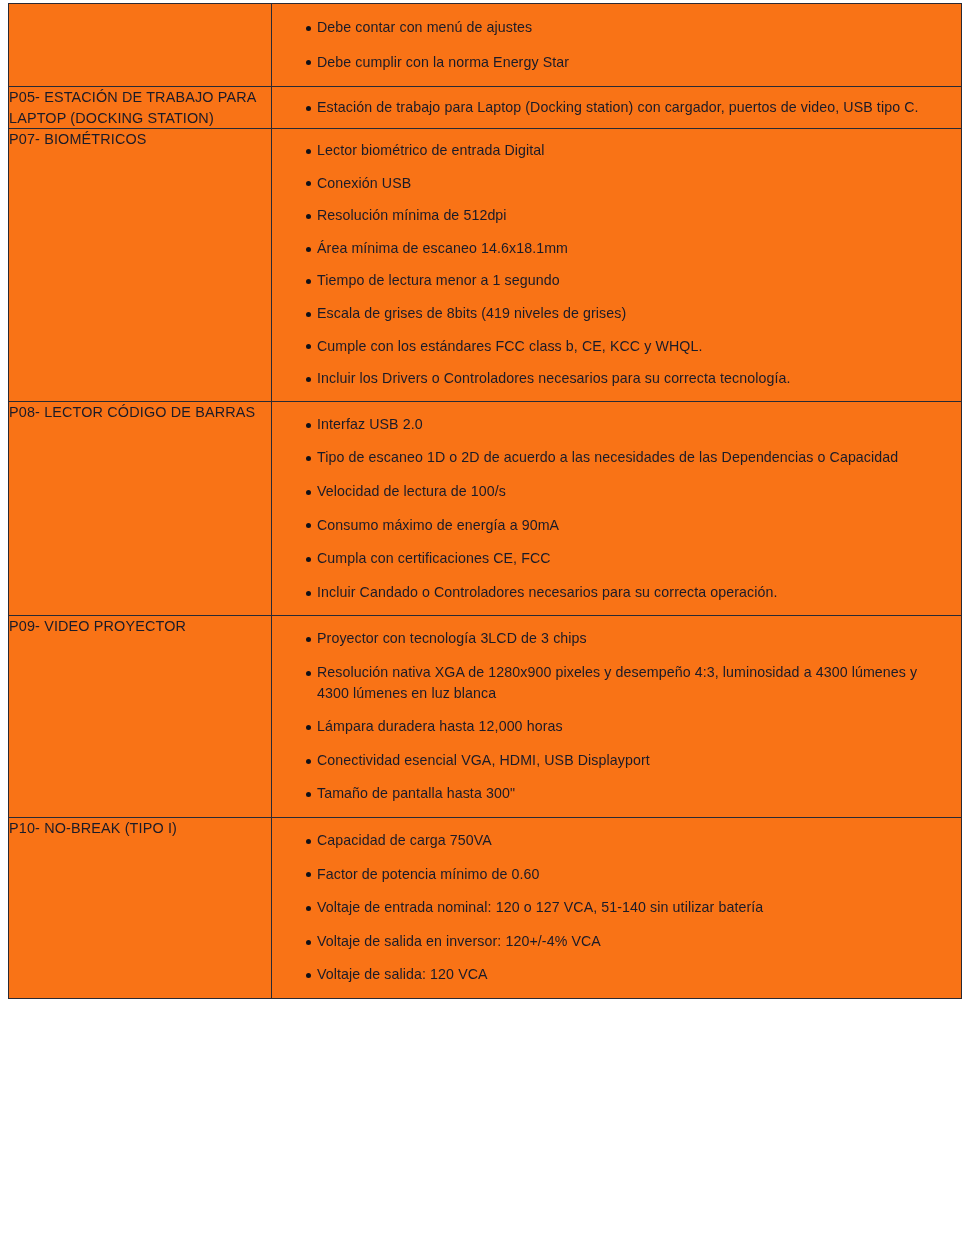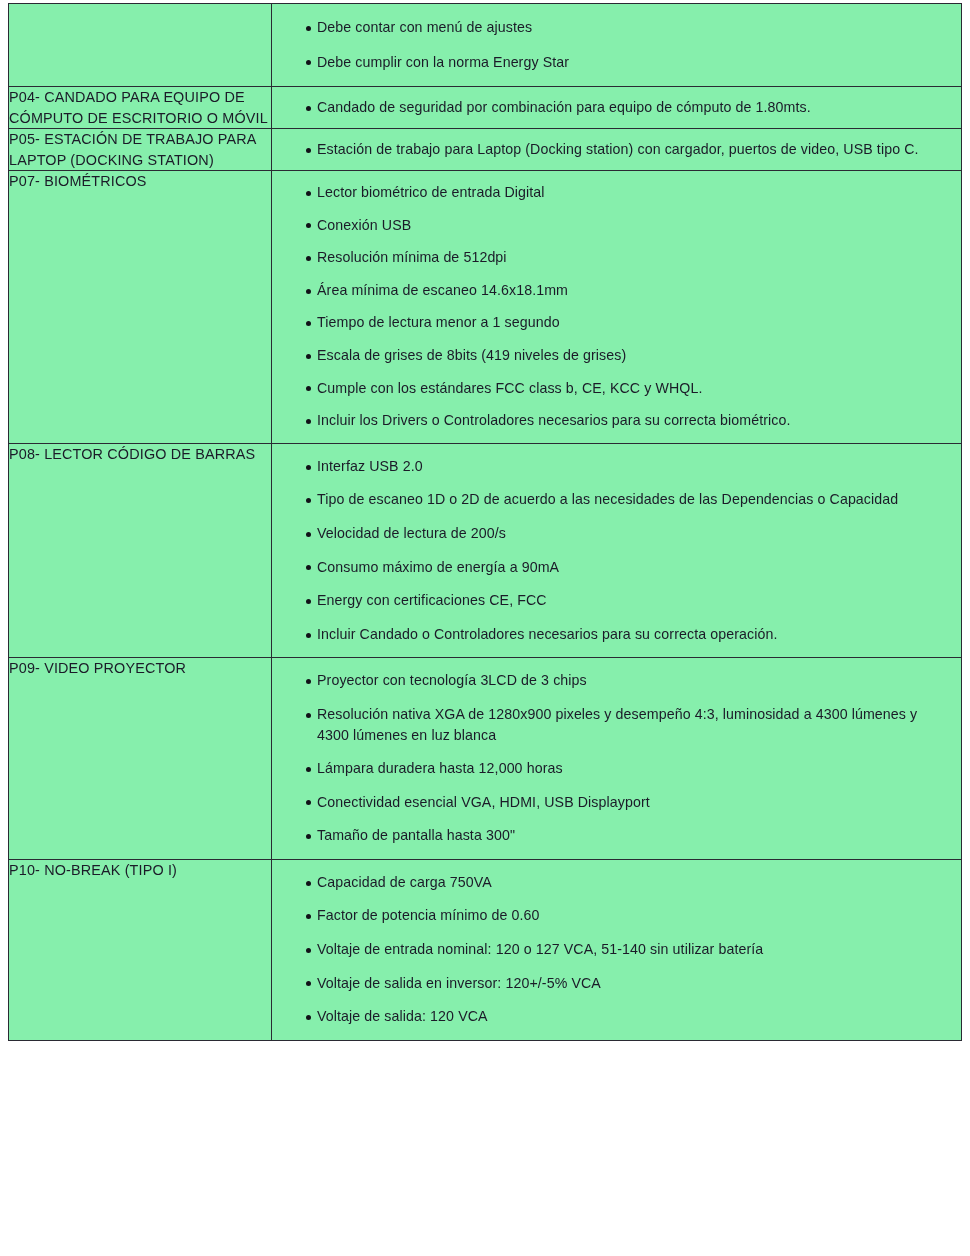--- a/index.html
+++ b/index.html
@@ -25,21 +25,21 @@
     left: 8px;
     top: 3px;
     width: 954px;
     border-collapse: collapse;
     table-layout: fixed;
   }
   table.spec-table td {
     border: 1.5px solid #2a2a33;
     vertical-align: top;
     padding: 0;
-    background: #86efac;
+    background: #f97316;
   }
   td.name-cell {
     width: 262px;
     padding: 5px 6px 6px 8px;
     font-size: 14.4px;
     line-height: 1.42;
     letter-spacing: 0.15px;
     font-weight: 400;
     color: #1b1b28;
   }
@@ -95,36 +95,25 @@
                 <span class="item-text">Debe contar con menú de ajustes</span>
               </li>
               <li>
                 <span class="bullet-dot"></span>
                 <span class="item-text">Debe cumplir con la norma Energy Star</span>
               </li>
             </ul>
           </td>
         </tr>
         <tr>
-          <td class="name-cell"><span>P04- CANDADO PARA EQUIPO DE CÓMPUTO DE ESCRITORIO O MÓVIL</span></td>
+          <td class="name-cell"><span>P05- ESTACIÓN DE TRABAJO PARA LAPTOP (DOCKING STATION)</span></td>
           <td class="spec-cell">
             <ul class="spec-list rhythm-single">
               <li>
                 <span class="bullet-dot"></span>
-                <span class="item-text">Candado de seguridad por combinación para equipo de cómputo de 1.80mts.</span>
-              </li>
-            </ul>
-          </td>
-        </tr>
-        <tr>
-          <td class="name-cell"><span>P05- ESTACIÓN DE TRABAJO PARA LAPTOP (DOCKING STATION)</span></td>
-          <td class="spec-cell">
-            <ul class="spec-list rhythm-single">
-              <li>
-                <span class="bullet-dot"></span>
                 <span class="item-text">Estación de trabajo para Laptop (Docking station) con cargador, puertos de video, USB tipo C.</span>
               </li>
             </ul>
           </td>
         </tr>
         <tr>
           <td class="name-cell"><span>P07- BIOMÉTRICOS</span></td>
           <td class="spec-cell">
             <ul class="spec-list rhythm-b">
               <li>
@@ -150,48 +139,48 @@
               <li>
                 <span class="bullet-dot"></span>
                 <span class="item-text">Escala de grises de 8bits (419 niveles de grises)</span>
               </li>
               <li>
                 <span class="bullet-dot"></span>
                 <span class="item-text">Cumple con los estándares FCC class b, CE, KCC y WHQL.</span>
               </li>
               <li>
                 <span class="bullet-dot"></span>
-                <span class="item-text">Incluir los Drivers o Controladores necesarios para su correcta biométrico.</span>
+                <span class="item-text">Incluir los Drivers o Controladores necesarios para su correcta tecnología.</span>
               </li>
             </ul>
           </td>
         </tr>
         <tr>
           <td class="name-cell"><span>P08- LECTOR CÓDIGO DE BARRAS</span></td>
           <td class="spec-cell">
             <ul class="spec-list rhythm-c">
               <li>
                 <span class="bullet-dot"></span>
                 <span class="item-text">Interfaz USB 2.0</span>
               </li>
               <li>
                 <span class="bullet-dot"></span>
                 <span class="item-text">Tipo de escaneo 1D o 2D de acuerdo a las necesidades de las Dependencias o Capacidad</span>
               </li>
               <li>
                 <span class="bullet-dot"></span>
-                <span class="item-text">Velocidad de lectura de 200/s</span>
+                <span class="item-text">Velocidad de lectura de 100/s</span>
               </li>
               <li>
                 <span class="bullet-dot"></span>
                 <span class="item-text">Consumo máximo de energía a 90mA</span>
               </li>
               <li>
                 <span class="bullet-dot"></span>
-                <span class="item-text">Energy con certificaciones CE, FCC</span>
+                <span class="item-text">Cumpla con certificaciones CE, FCC</span>
               </li>
               <li>
                 <span class="bullet-dot"></span>
                 <span class="item-text">Incluir Candado o Controladores necesarios para su correcta operación.</span>
               </li>
             </ul>
           </td>
         </tr>
         <tr>
           <td class="name-cell"><span>P09- VIDEO PROYECTOR</span></td>
@@ -231,21 +220,21 @@
               <li>
                 <span class="bullet-dot"></span>
                 <span class="item-text">Factor de potencia mínimo de 0.60</span>
               </li>
               <li>
                 <span class="bullet-dot"></span>
                 <span class="item-text">Voltaje de entrada nominal: 120 o 127 VCA, 51-140 sin utilizar batería</span>
               </li>
               <li>
                 <span class="bullet-dot"></span>
-                <span class="item-text">Voltaje de salida en inversor: 120+/-5% VCA</span>
+                <span class="item-text">Voltaje de salida en inversor: 120+/-4% VCA</span>
               </li>
               <li>
                 <span class="bullet-dot"></span>
                 <span class="item-text">Voltaje de salida: 120 VCA</span>
               </li>
             </ul>
           </td>
         </tr>
       </tbody>
   </table>

